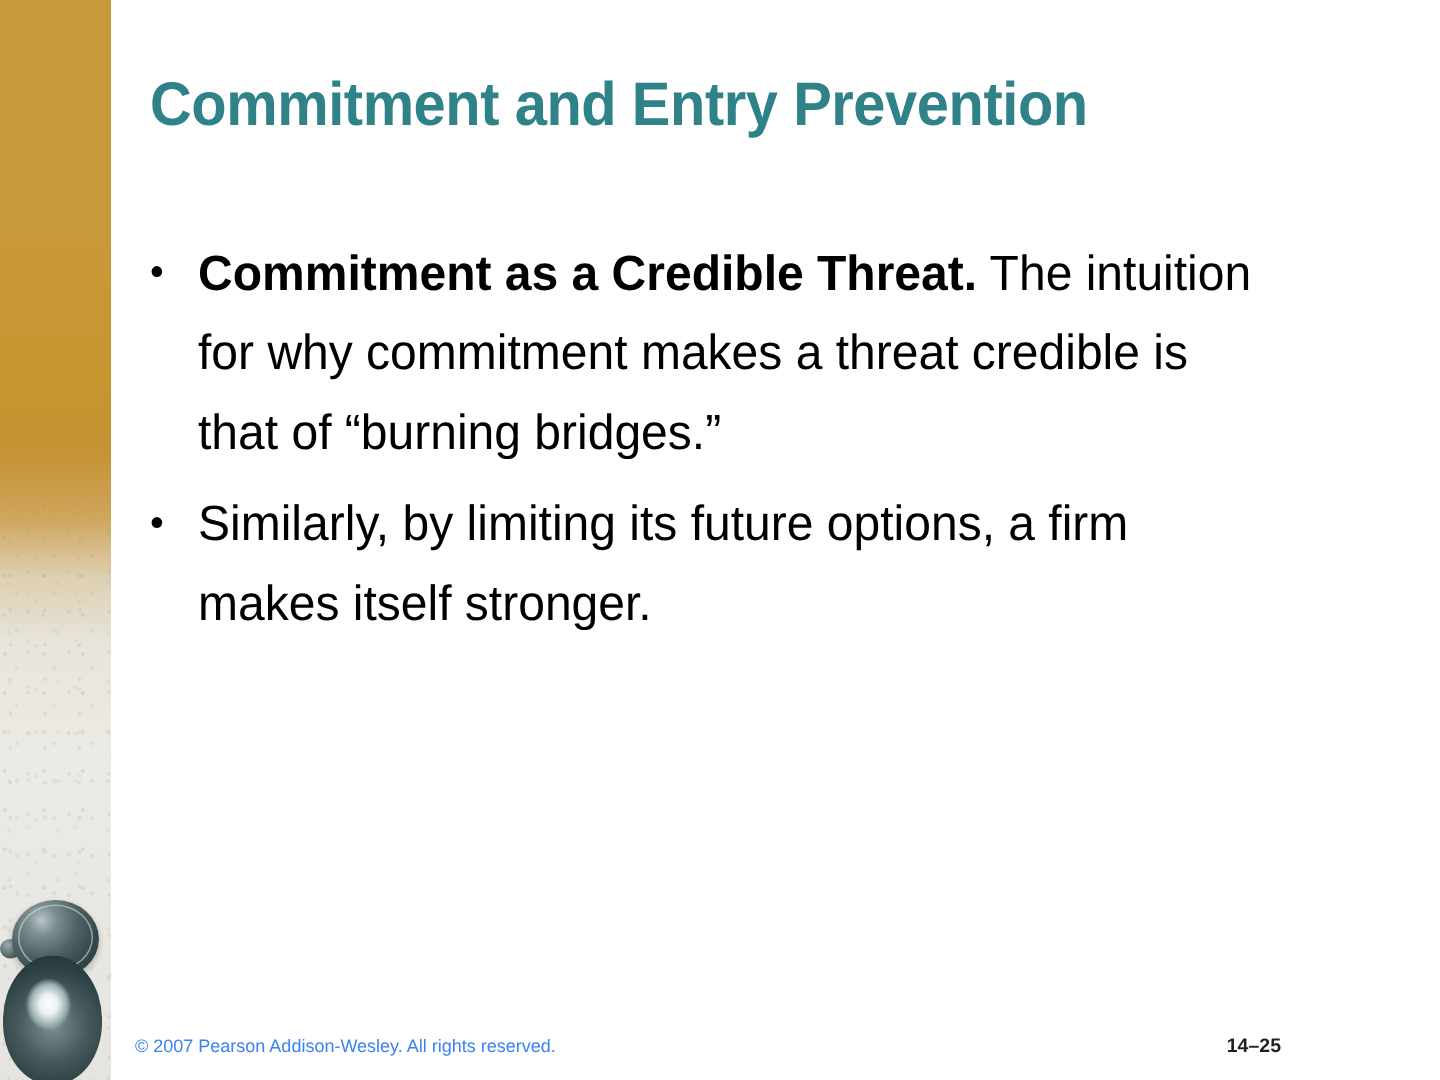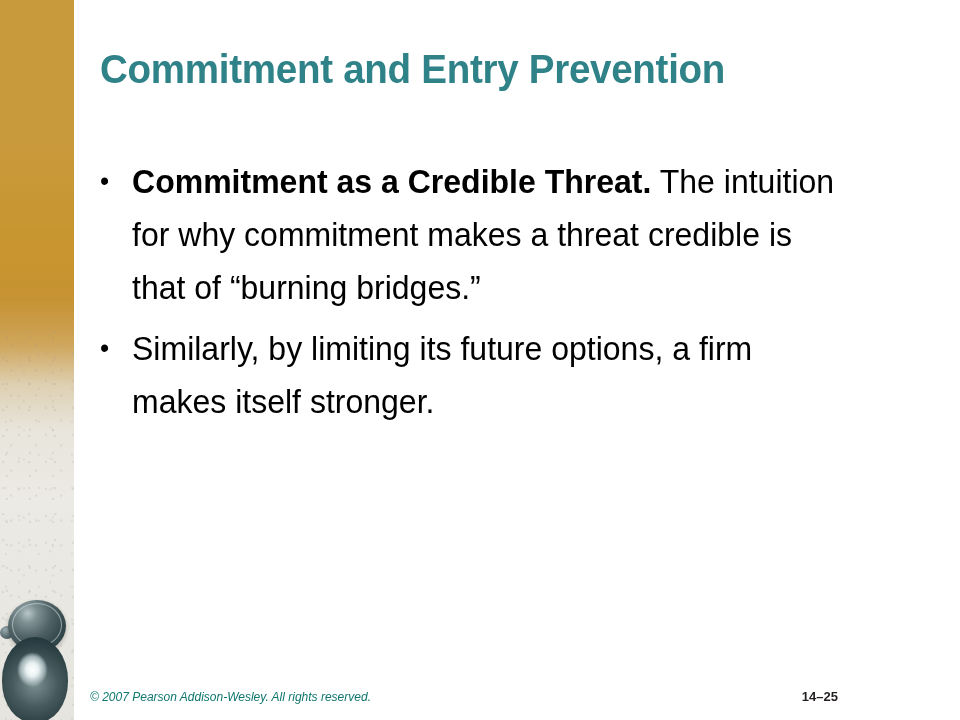--- a/index.html
+++ b/index.html
@@ -153,27 +153,26 @@
   .bullet-text b {
     font-weight: bold;
   }
 
   
   #footer-copyright {
     position: absolute;
     left: 90px;
     top: 690px;
     font-size: 12px;
-    color: #0f766e;
+    color: #3b82f6;
     letter-spacing: 0;
-    font-style: italic;
   }
   #footer-page {
     position: absolute;
-    right: 38px;
+    right: 22px;
     top: 689px;
     font-size: 13px;
     font-weight: bold;
     color: #231f20;
   }
 </style>
 </head>
 <body>
 
 <div id="slide">

